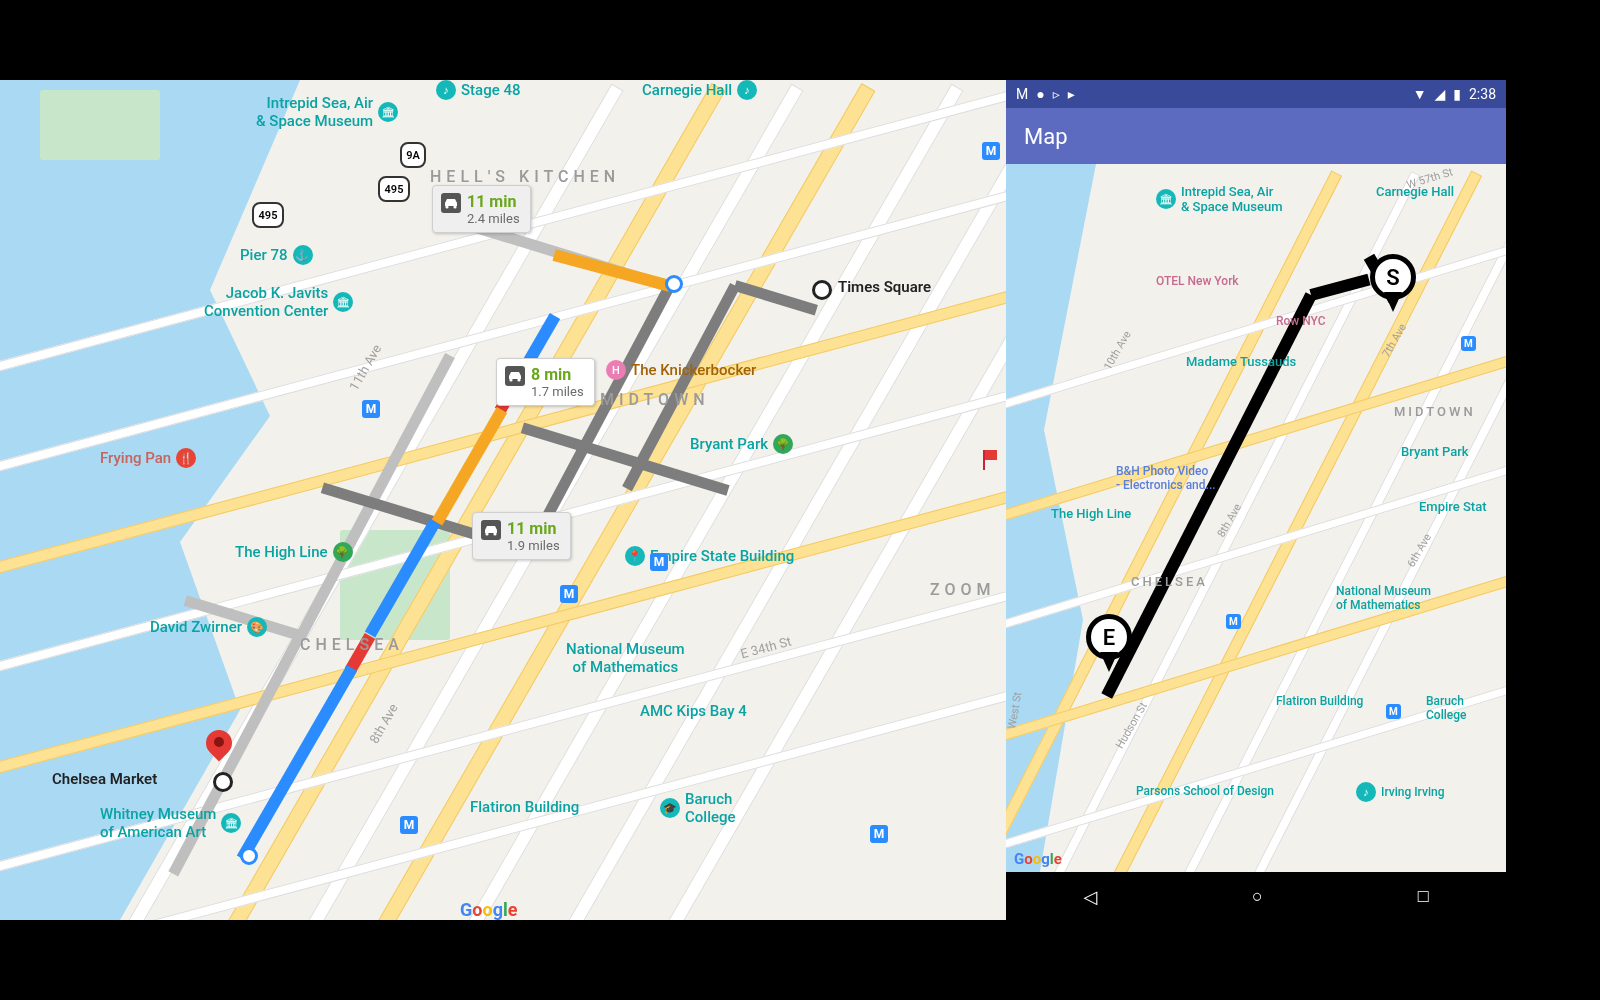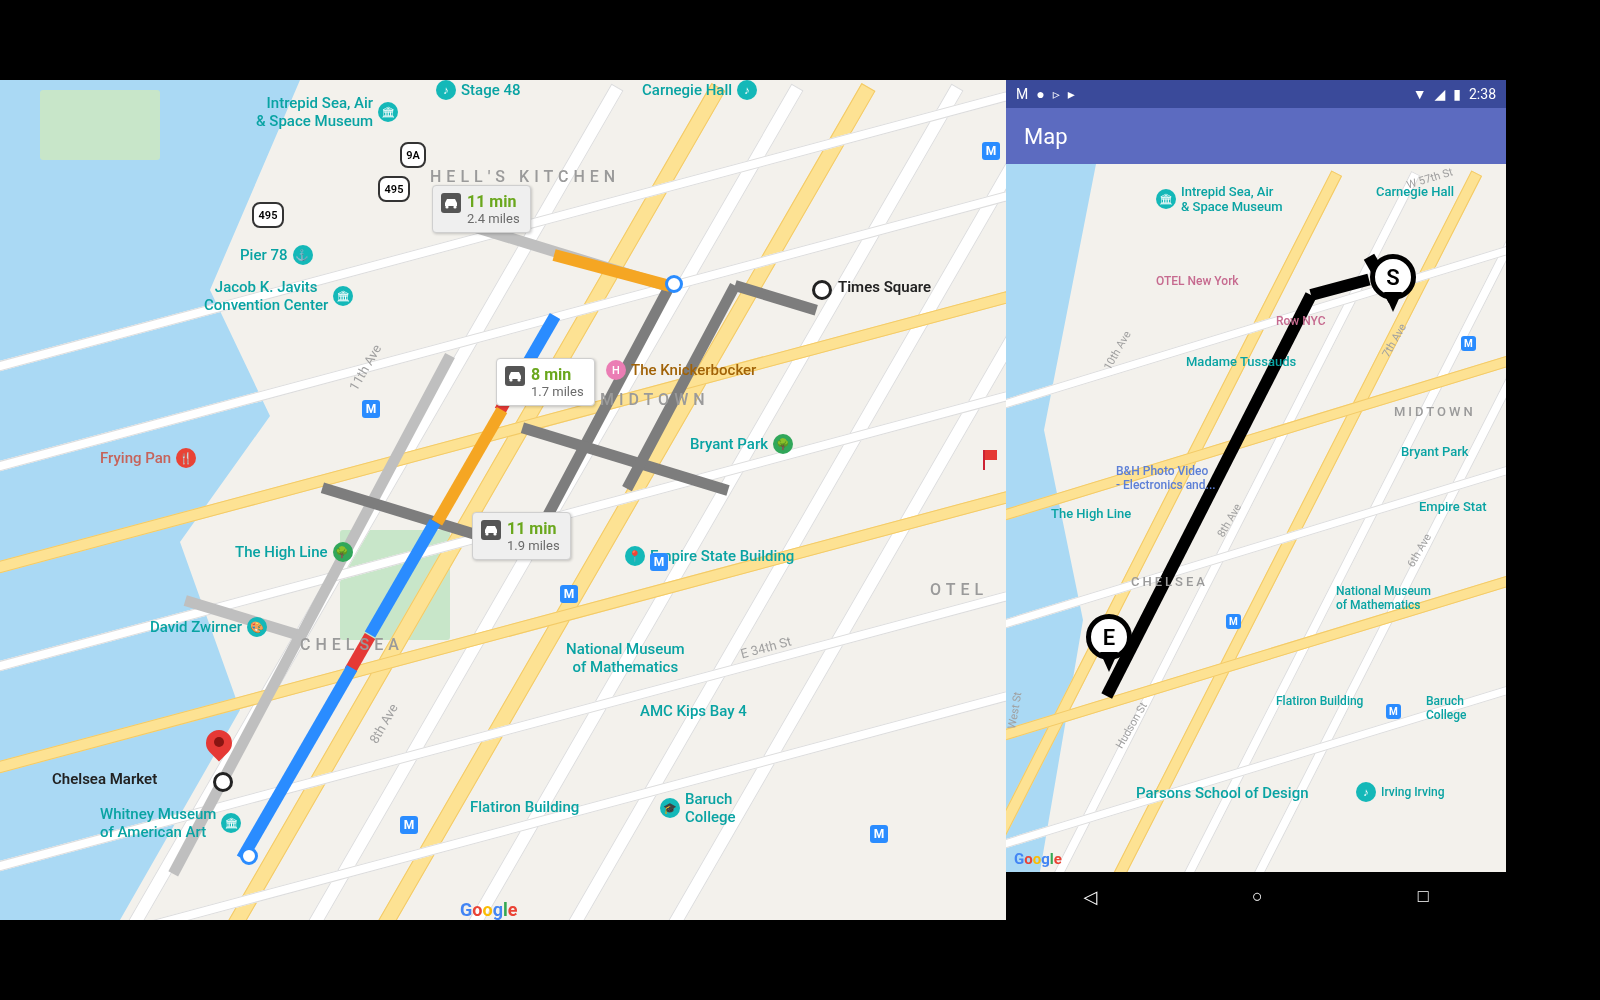--- a/index.html
+++ b/index.html
@@ -144,40 +144,40 @@
       </div>
   <div class="ring" style="left:213px;top:692px"></div>
   <div class="poi black" style="left:52px;top:690px">
         <span>Chelsea Market</span>
       </div>
   <div class="marker-red" style="left:206px;top:650px"></div>
 
   <div class="district" style="left:430px;top:87px">HELL'S KITCHEN</div>
   <div class="district" style="left:600px;top:310px">MIDTOWN</div>
   <div class="district" style="left:300px;top:555px">CHELSEA</div>
-  <div class="district" style="left:930px;top:500px">OTEL</div>
+  <div class="district" style="left:930px;top:500px">ZOOM</div>
 
   <div class="poi" style="left:256px;top:14px;text-align:right">
         <span style="white-space:pre-line">Intrepid Sea, Air
 &amp; Space Museum</span>
         <span class="pin">🏛</span>
       </div>
   <div class="poi" style="left:436px;top:0px">
         <span class="pin">♪</span>
         <span>Stage 48</span>
       </div>
   <div class="poi" style="left:642px;top:0px">
         <span>Carnegie Hall</span>
         <span class="pin">♪</span>
       </div>
   <div class="poi" style="left:240px;top:165px">
         <span>Pier 78</span>
         <span class="pin">⚓</span>
       </div>
-  <div class="poi" style="left:204px;top:198px;text-align:center">
+  <div class="poi" style="left:204px;top:204px;text-align:right">
         <span style="white-space:pre-line">Jacob K. Javits
 Convention Center</span>
         <span class="pin">🏛</span>
       </div>
   <div class="poi red" style="left:100px;top:368px">
         <span style="color:#c6635a">Frying Pan</span>
         <span class="pin">🍴</span>
       </div>
   <div class="poi red" style="left:606px;top:280px">
         <span class="pin" style="background:#eb7db4">H</span>
@@ -321,21 +321,21 @@
           <span style="white-space:pre-line">National Museum
 of Mathematics</span>
         </div>
     <div class="poi" style="left:270px;top:530px;font-size:12px">
           <span>Flatiron Building</span>
         </div>
     <div class="poi" style="left:420px;top:530px;font-size:12px">
           <span style="white-space:pre-line">Baruch
 College</span>
         </div>
-    <div class="poi" style="left:130px;top:620px;font-size:15px">
+    <div class="poi" style="left:130px;top:620px;font-size:12px">
           <span>Parsons School of Design</span>
         </div>
     <div class="poi" style="left:350px;top:618px;font-size:12px">
           <span class="pin">♪</span>
           <span>Irving Irving</span>
         </div>
 
     <div class="road-lbl" style="left:90px;top:180px;font-size:11px">10th Ave</div>
     <div class="road-lbl" style="left:205px;top:350px;font-size:11px">8th Ave</div>
     <div class="road-lbl" style="left:370px;top:170px;font-size:11px">7th Ave</div>

